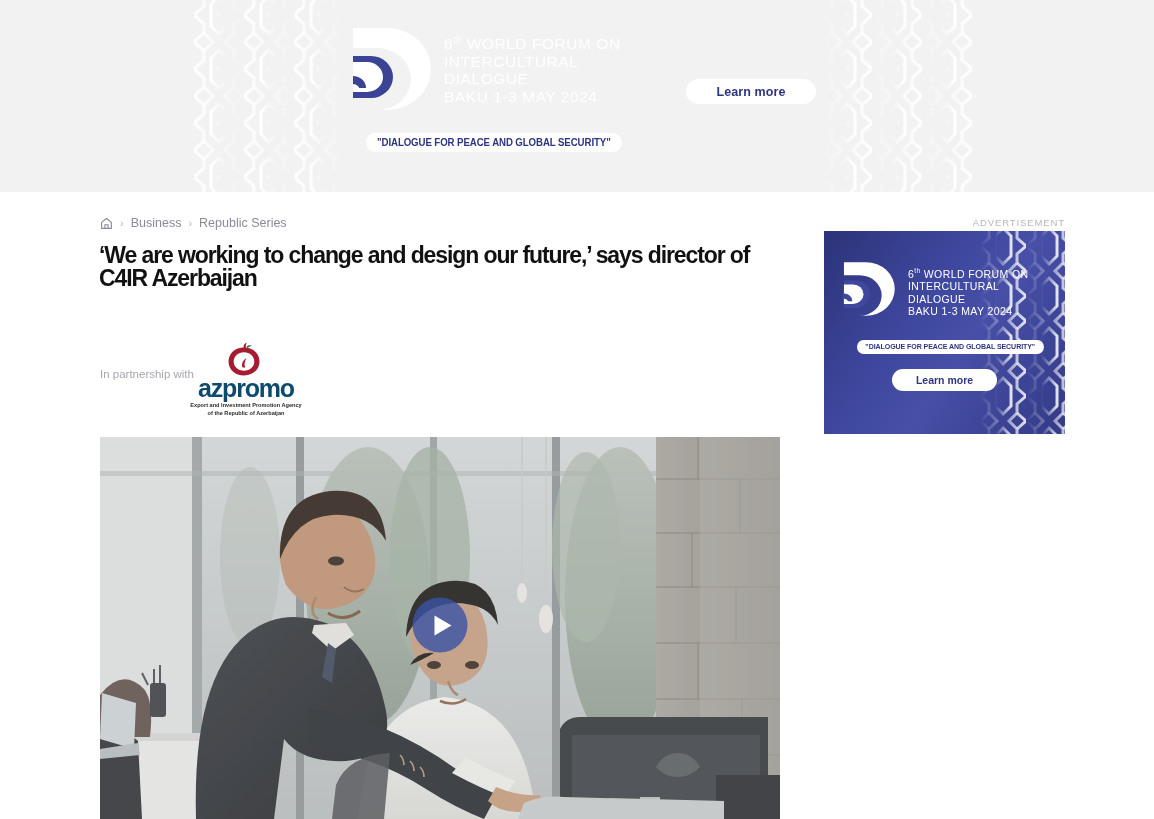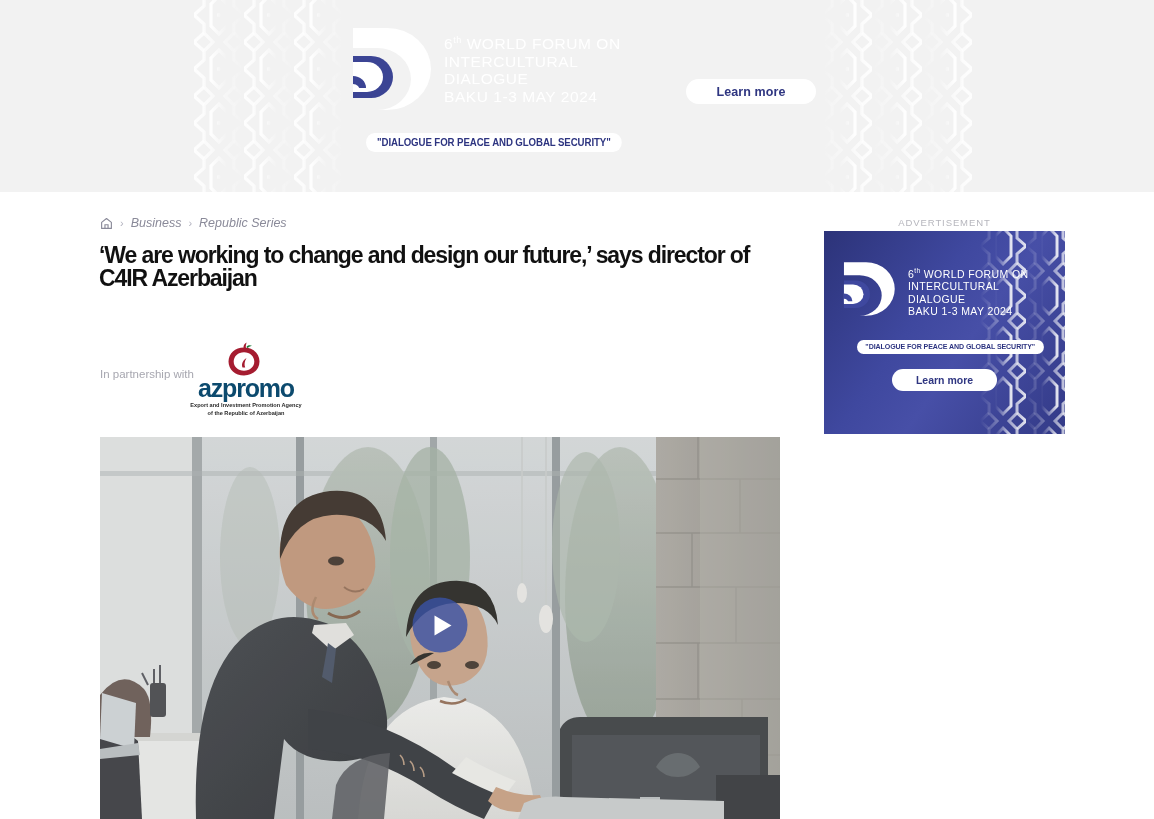--- a/index.html
+++ b/index.html
@@ -84,21 +84,21 @@
   }
 
   
   .breadcrumb {
     position: absolute; left: 100px; top: 24px;
     display: flex; align-items: center; gap: 6px;
     font-size: 12.5px; color: #8a8a99;
   }
   .breadcrumb .home-ic { width: 13px; height: 13px; display:block; }
   .breadcrumb .sep { color: #b2b2bf; font-size: 11px; margin: 0 1px; }
-  .breadcrumb a { color: #8a8a99; text-decoration: none; cursor: pointer; font-style: italic; }
+  .breadcrumb a { color: #8a8a99; text-decoration: none; cursor: pointer; }
 
   
   .headline {
     position: absolute; left: 99px; top: 52px;
     width: 670px;
     font-size: 23px;
     line-height: 1.0;
     font-weight: 700;
     color: #111111;
     letter-spacing: -1.1px;
@@ -156,21 +156,21 @@
     width: 0; height: 0;
     border-left: 17px solid #ffffff;
     border-top: 10px solid transparent;
     border-bottom: 10px solid transparent;
     margin-left: 5px;
   }
 
   
   .ad-label {
     position: absolute; left: 824px; top: 25px;
-    width: 241px; text-align: center;
+    width: 241px; text-align: right;
     font-size: 9.5px; color: #b6b6bd;
     letter-spacing: .9px;
   }
   .sidebar-ad {
     position: absolute; left: 824px; top: 39px;
     width: 241px; height: 203px;
     overflow: hidden;
     cursor: pointer;
     background: linear-gradient(125deg,#2c3379 0%, #3f489f 40%, #474fa7 58%, #333a87 100%);
   }

